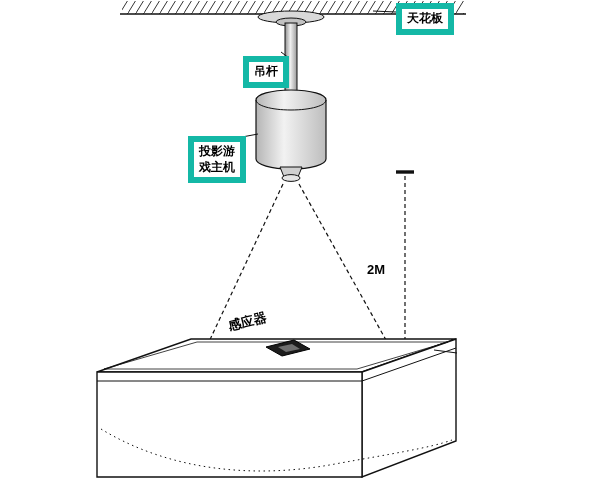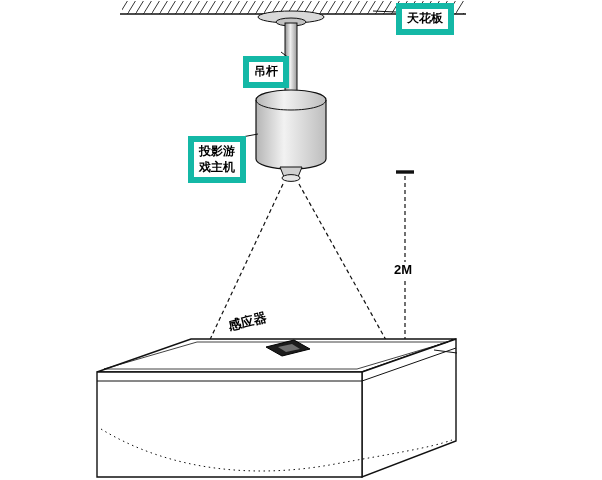--- a/index.html
+++ b/index.html
@@ -100,21 +100,21 @@
 
   <div class="lbl boxed" style="left:243px;top:32px;margin-top:24px;">
     <span>吊杆</span>
   </div>
 
   <div class="lbl boxed" style="left:188px;top:136px;">
     <span>投影游</span>
     <span>戏主机</span>
   </div>
 
-  <div class="lbl plain" style="left:392px;top:262px;font-size:13px;">
+  <div class="lbl plain" style="left:365px;top:262px;font-size:13px;">
     <span>2M</span>
   </div>
 
   <div class="lbl plain rot" style="left:226px;top:314px;">
     <span>感应器</span>
   </div>
 
 
 </div>
 

